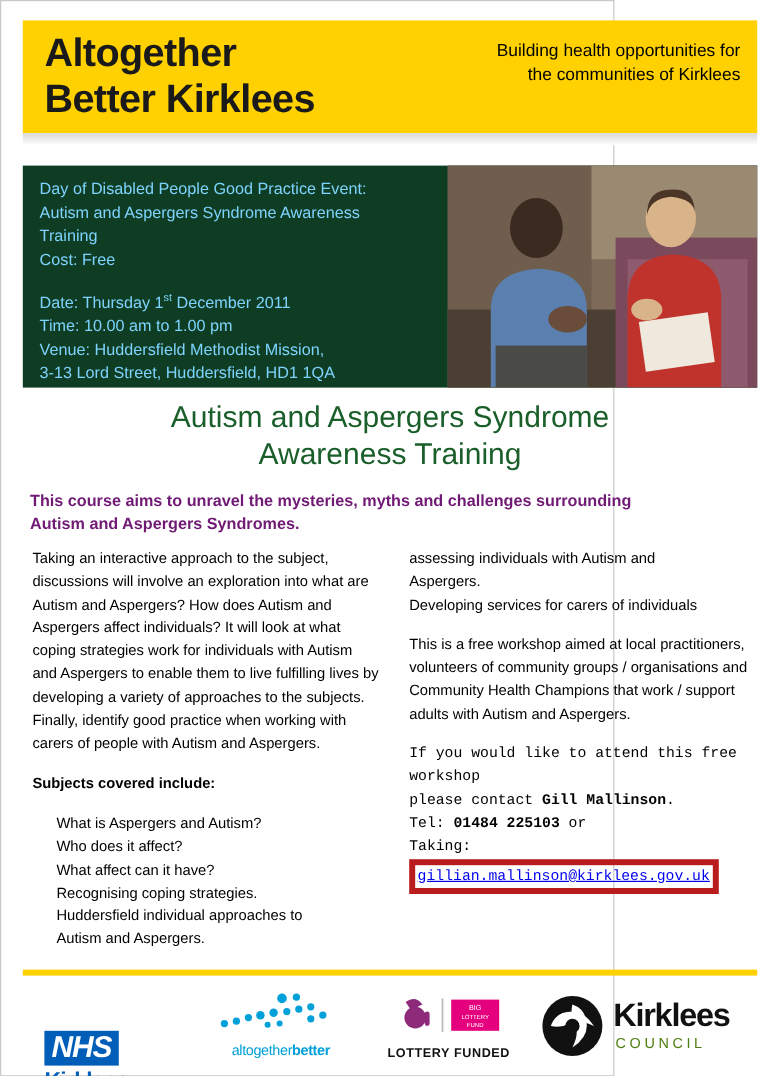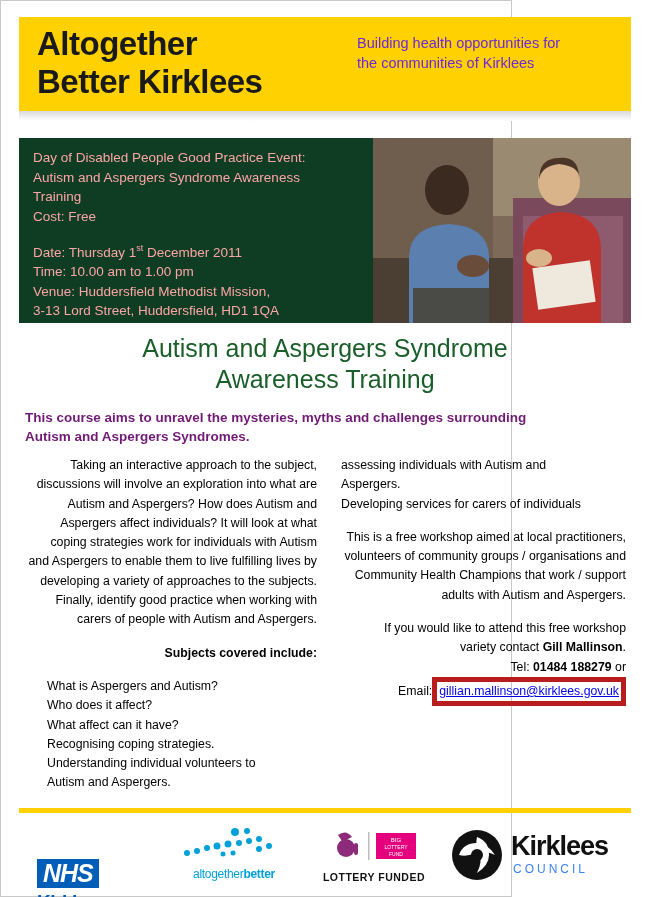--- a/index.html
+++ b/index.html
@@ -42,43 +42,43 @@
     font-weight: bold;
     line-height: 38px;
     letter-spacing: -0.5px;
     color: #1a1a1a;
   }
   .banner-strap {
     position: absolute;
     right: 14px;
     top: 16px;
     width: 260px;
-    text-align: left;
+    text-align: right;
     font-size: 14.5px;
     line-height: 20px;
-    color: #6d28d9;
+    color: #000000;
   }
   .banner-shadow {
     position: absolute;
     left: 18px;
     top: 110px;
     width: 612px;
     height: 10px;
     background: linear-gradient(to bottom, #d9d9d9, #ffffff);
   }
 
   
   .details {
     position: absolute;
     left: 18px;
     top: 137px;
     width: 612px;
     height: 185px;
     background: #0f3d24;
-    color: #fca5a5;
+    color: #7dd3fc;
     box-sizing: border-box;
   }
   .details-text {
     position: absolute;
     left: 14px;
     top: 10px;
     width: 320px;
     font-size: 13.5px;
     line-height: 19.5px;
   }
@@ -134,22 +134,22 @@
     line-height: 19.3px;
   }
   .col-right {
     position: absolute;
     left: 340px;
     top: 455px;
     width: 285px;
     font-size: 12.3px;
     line-height: 19.3px;
   }
-  .col-left p, .col-right p { margin: 0 0 14px 0; text-align: right; }
-  .col-right p:last-child { margin-bottom: 0; }
+  .col-left p, .col-right p { margin: 0 0 14px 0; }
+  .col-right p:last-child { margin-bottom: 0; font-family: Liberation Mono, monospace; }
 
   .subject-head {
     font-weight: bold;
     margin: 0 0 4px 0;
   }
   .subject-list {
     margin: 0;
     padding: 0 0 0 20px;
     list-style: none;
   }
@@ -259,21 +259,21 @@
     font-weight: bold;
     letter-spacing: -1px;
     color: #111;
   }
   .logo-kirklees .kirk-sub {
     position: absolute;
     left: 62px;
     top: 33px;
     font-size: 12px;
     letter-spacing: 3px;
-    color: #3b82f6;
+    color: #4d7c0f;
   }
 </style>
 </head>
 <body>
 
 <div class="page">
 
   <div class="banner">
     <div class="banner-title">
       <div>Altogether</div>
@@ -338,39 +338,39 @@
   </div>
 
   <div class="col-left">
     <p>Taking an interactive approach to the subject, discussions will involve an exploration into what are Autism and Aspergers? How does Autism and Aspergers affect individuals?  It will look at what coping strategies work for individuals with Autism and Aspergers to enable them to live fulfilling lives by developing a variety of approaches to the subjects. Finally, identify good practice when working with carers of people with Autism and Aspergers.</p>
     <p class="subject-head">Subjects covered include:</p>
     <ul class="subject-list">
       <li>What is Aspergers and Autism?</li>
       <li>Who does it affect?</li>
       <li>What affect can it have?</li>
       <li>Recognising coping strategies.</li>
-      <li>Understanding individual volunteers to</li>
+      <li>Huddersfield individual approaches to</li>
       <li>Autism and Aspergers.</li>
     </ul>
   </div>
 
   <div class="col-right">
     <ul class="rlist">
       <li>assessing individuals with Autism and</li>
       <li>Aspergers.</li>
       <li>Developing services for carers of individuals</li>
     </ul>
 
     <p>This is a free workshop aimed at local practitioners, volunteers of community groups / organisations and Community Health Champions that work / support adults with Autism and Aspergers.</p>
 
     <p>
       <span>If you would like to attend this free workshop</span><br>
-      <span>variety contact </span><strong class="inline">Gill Mallinson</strong><span>.</span><br>
-      <span>Tel: </span><strong class="inline">01484 188279</strong><span> or</span><br>
-      <span>Email:</span><a class="email-box" href="#">gillian.mallinson@kirklees.gov.uk</a>
+      <span>please contact </span><strong class="inline">Gill Mallinson</strong><span>.</span><br>
+      <span>Tel: </span><strong class="inline">01484 225103</strong><span> or</span><br>
+      <span>Taking:</span><a class="email-box" href="#">gillian.mallinson@kirklees.gov.uk</a>
     </p>
   </div>
 
   <div class="footer-rule"></div>
   <div class="footer">
 
     <div class="logo-nhs">
       <span class="nhs-word">NHS</span>
       <span class="nhs-sub">Kirklees</span>
     </div>

